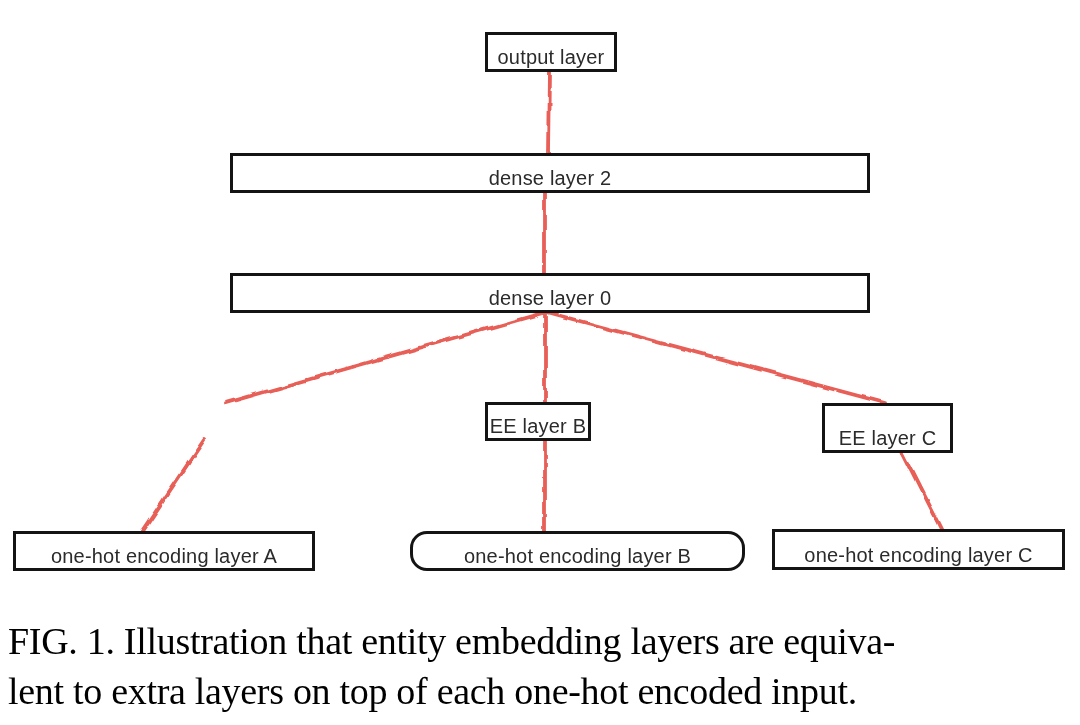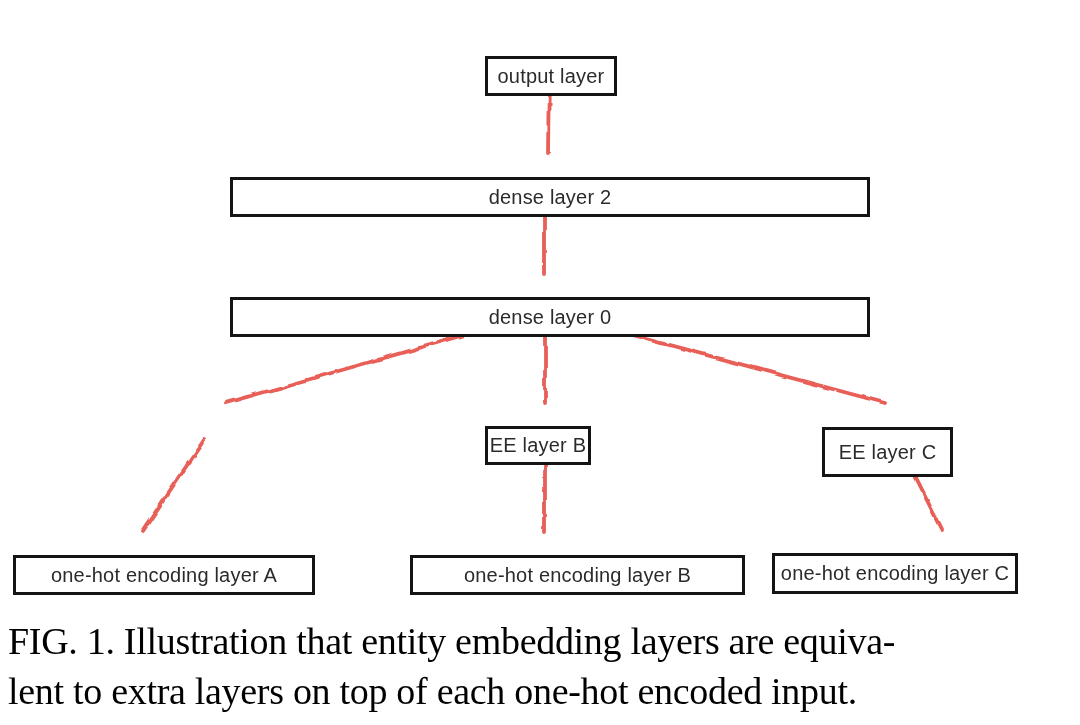--- a/index.html
+++ b/index.html
@@ -21,37 +21,36 @@
     top: 0;
     width: 1080px;
     height: 725px;
   }
   .node {
     position: absolute;
     box-sizing: border-box;
     background: #ffffff;
     border: 3px solid #141414;
     display: flex;
-    align-items: center;
+    align-items: flex-end;
     justify-content: center;
     font-size: 20px;
     color: #2b2b2b;
     letter-spacing: 0.2px;
     white-space: nowrap;
-    margin-top: 24px;
   }
   .node-output  { left: 485px; top: 32px;  width: 132px; height: 40px; }
   .node-dense1  { left: 230px; top: 153px; width: 640px; height: 40px; }
   .node-dense0  { left: 230px; top: 273px; width: 640px; height: 40px; }
   .node-ee-a    { left: 150px; top: 402px; width: 130px; height: 39px; }
   .node-ee-b    { left: 485px; top: 402px; width: 106px; height: 39px; }
   .node-ee-c    { left: 822px; top: 403px; width: 131px; height: 50px; }
   .node-oh-a    { left: 13px;  top: 531px; width: 302px; height: 40px; }
-  .node-oh-b    { left: 410px; top: 531px; width: 335px; height: 40px; }
-  .node-oh-c    { left: 772px; top: 529px; width: 246px; height: 41px; }
+  .node-oh-b    { left: 410px; top: 531px; width: 335px; height: 40px; border-radius: 17px; }
+  .node-oh-c    { left: 772px; top: 529px; width: 293px; height: 41px; }
   .caption {
     position: absolute;
     left: 8px;
     top: 616px;
     width: 1066px;
     font-family: "Liberation Serif", "DejaVu Serif", serif;
     font-size: 38px;
     line-height: 50px;
     color: #000000;
     letter-spacing: -0.3px;

